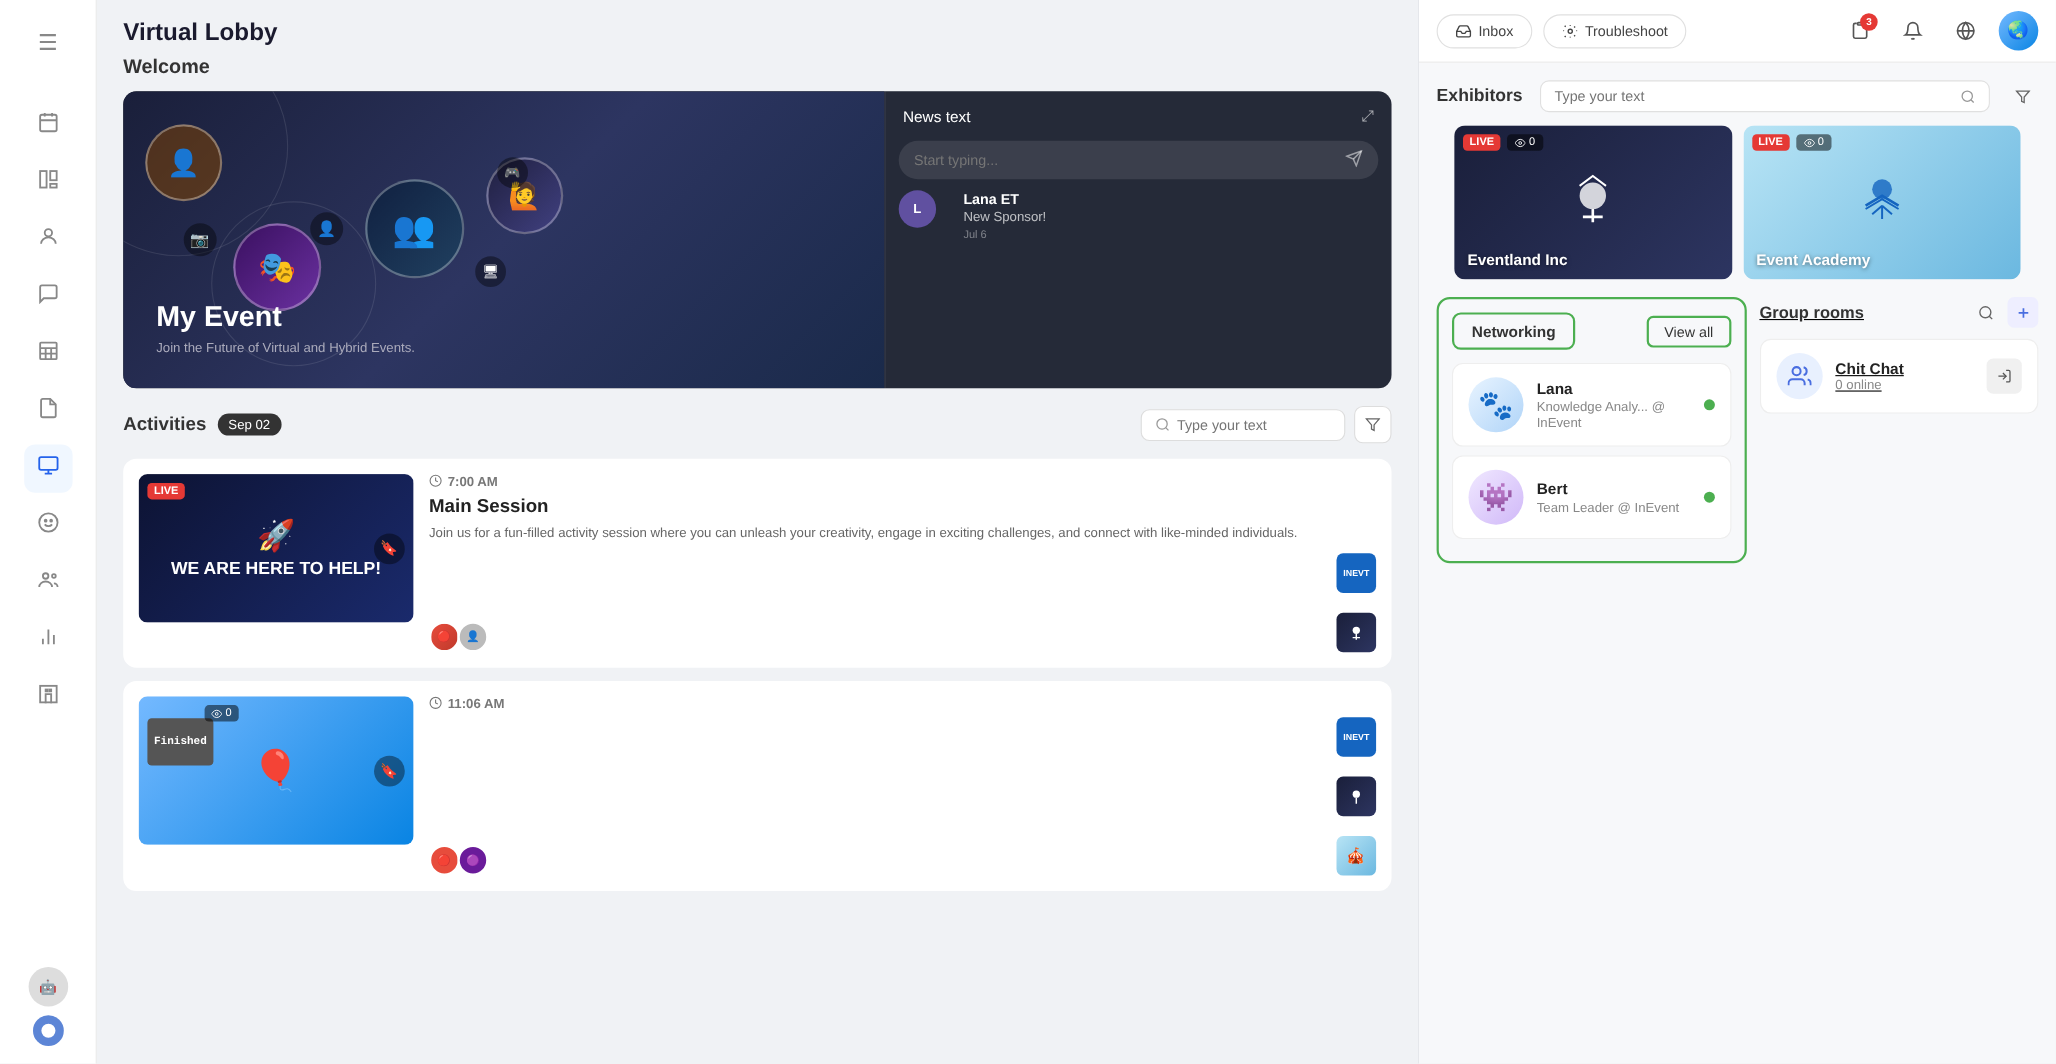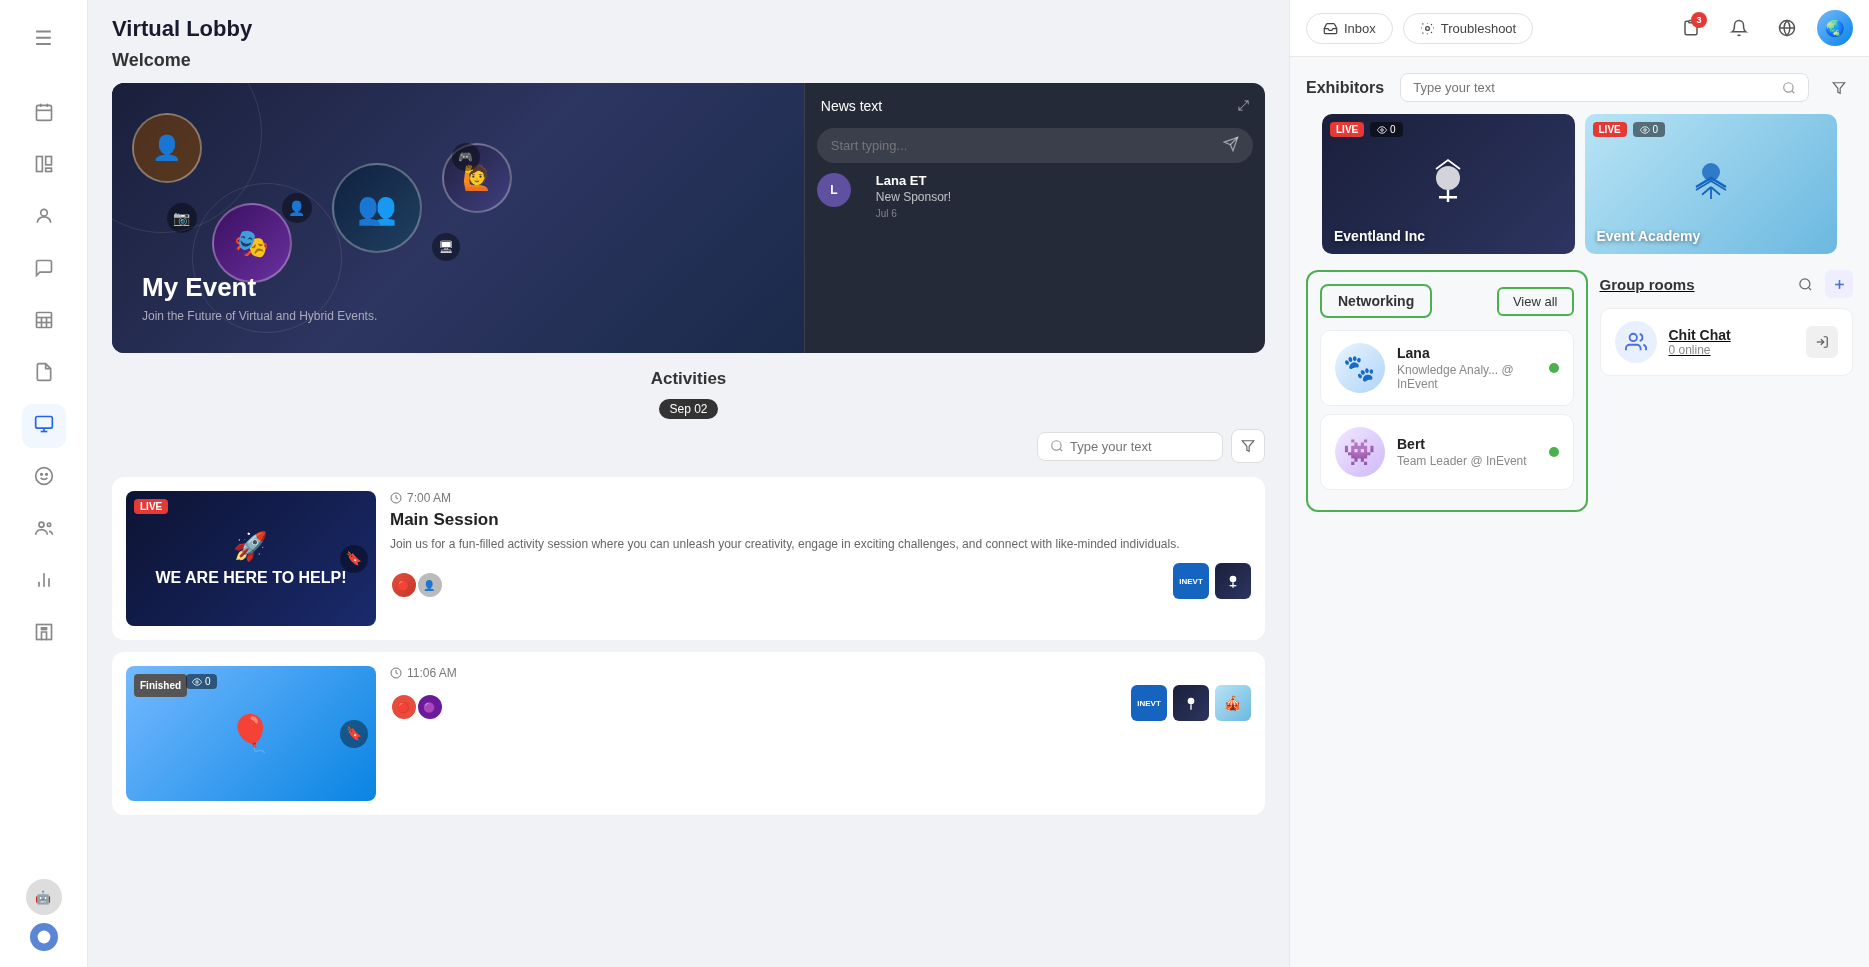--- a/index.html
+++ b/index.html
@@ -162,21 +162,20 @@
     .msg-text { color: rgba(255,255,255,0.7); font-size: 12px; margin-top: 2px; }
     .msg-time { color: rgba(255,255,255,0.4); font-size: 10px; margin-top: 4px; }
 
     
     .activities-section { padding: 16px 24px; }
     .activities-header {
       display: flex;
       align-items: center;
       gap: 10px;
       margin-bottom: 14px;
-      flex-direction: column;
     }
     .activities-title { font-size: 17px; font-weight: 600; color: #333; }
     .date-badge {
       background: #333;
       color: white;
       padding: 3px 10px;
       border-radius: 12px;
       font-size: 12px;
     }
     .activities-search {
@@ -238,28 +237,29 @@
       left: 8px;
       background: #e53935;
       color: white;
       font-size: 10px;
       font-weight: 700;
       padding: 2px 6px;
       border-radius: 4px;
     }
     .finished-badge {
       position: absolute;
-      top: 8px;
+      top: 20px;
       left: 8px;
       background: #555;
       color: white;
       font-size: 10px;
       font-weight: 700;
-      padding: 6px 6px;
+      padding: 16px 6px;
       border-radius: 4px;
+      font-family: Liberation Mono, monospace;
     }
     .eye-count {
       position: absolute;
       top: 8px;
       left: 60px;
       background: rgba(0,0,0,0.5);
       color: white;
       font-size: 10px;
       padding: 2px 6px;
       border-radius: 4px;
@@ -279,48 +279,50 @@
       display: flex;
       align-items: center;
       justify-content: center;
       color: white;
       cursor: pointer;
       font-size: 13px;
     }
     .activity-info { flex: 1; }
     .activity-time {
       display: flex;
-      align-items: center;
+      align-items: flex-start;
       gap: 5px;
       color: #777;
       font-size: 12px;
       margin-bottom: 5px;
+      font-weight: bold;
     }
     .activity-name { font-size: 17px; font-weight: 600; color: #222; margin-bottom: 5px; }
     .activity-desc { font-size: 12px; color: #666; line-height: 1.5; margin-bottom: 10px; }
     .activity-avatars { display: flex; gap: 4px; align-items: center; }
     .mini-avatar {
       width: 28px;
       height: 28px;
       border-radius: 50%;
       background: #ddd;
       border: 2px solid white;
       margin-left: -6px;
       display: flex;
       align-items: center;
       justify-content: center;
       font-size: 10px;
       overflow: hidden;
     }
     .mini-avatar:first-child { margin-left: 0; }
     .activity-sponsors {
       display: flex;
-      gap: 6px;
+      gap: 18px;
       margin-left: auto;
       align-items: flex-end;
+      flex-direction: column;
     }
     .activity-card-bottom {
       display: flex;
       justify-content: space-between;
       align-items: flex-end;
     }
 
     
     .right-panel {
       width: 580px;

